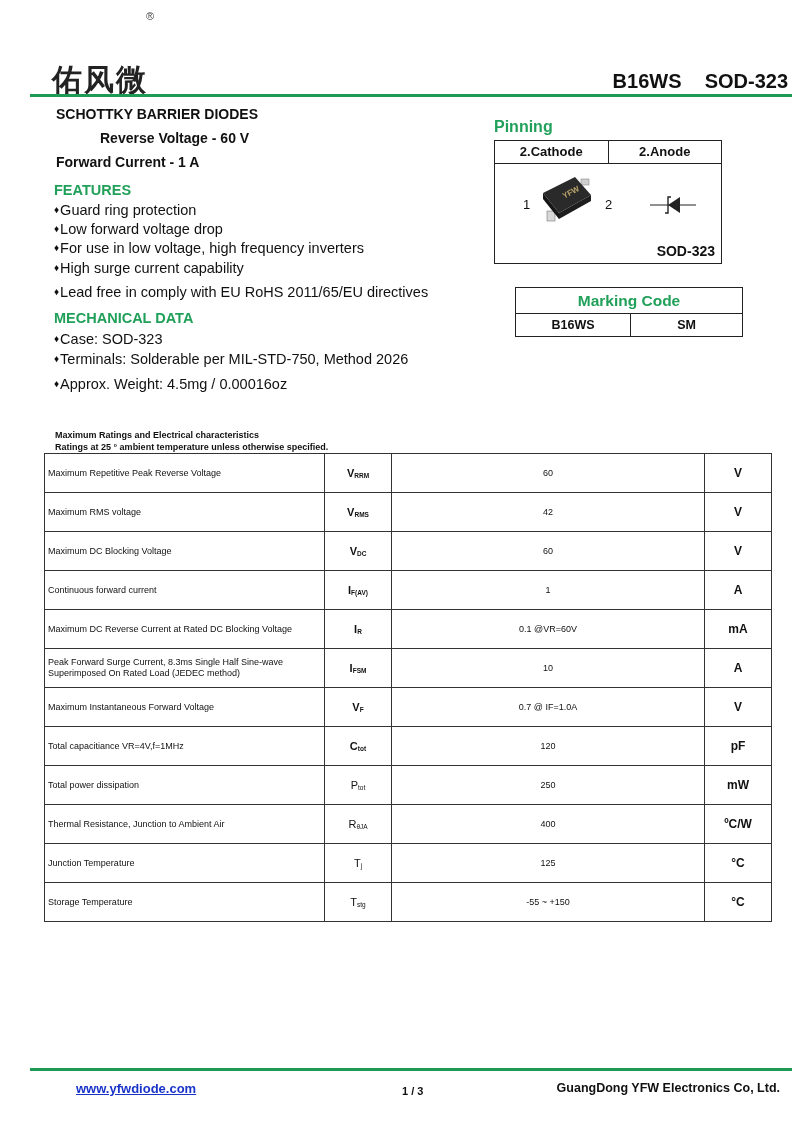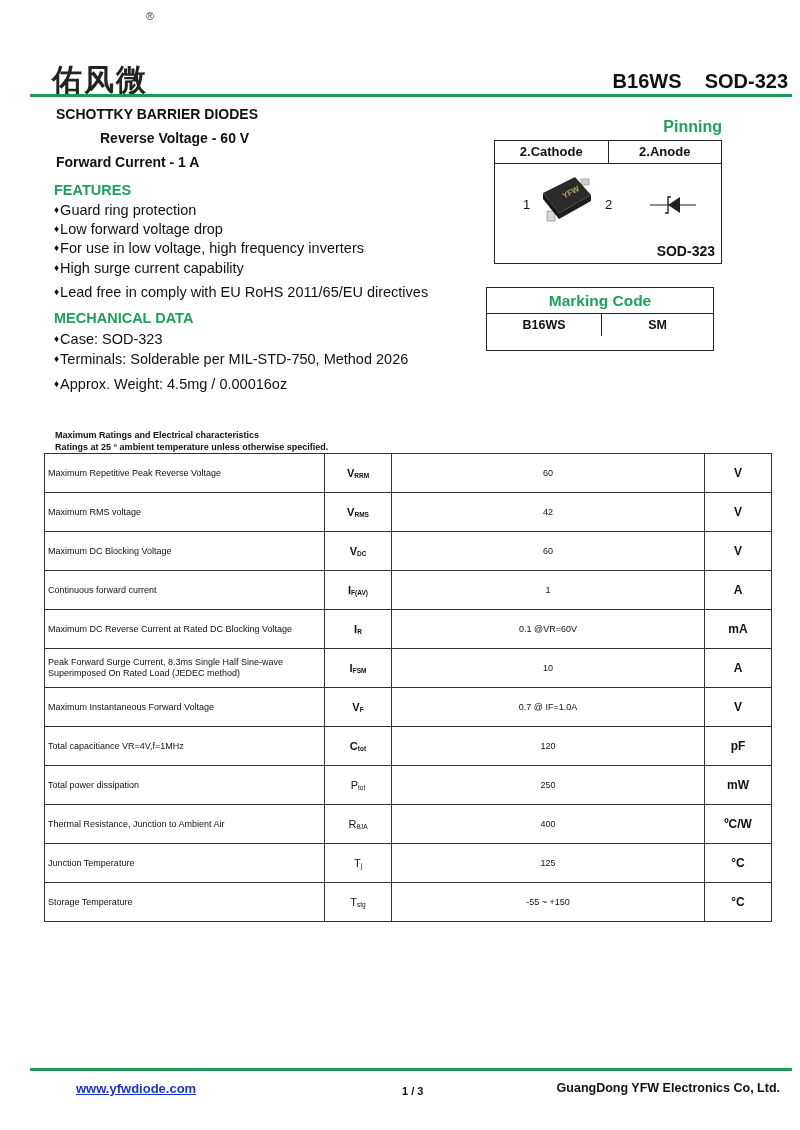--- a/index.html
+++ b/index.html
@@ -17,30 +17,30 @@
 
     .header-title { right: 12px; top: 70px; font-size: 20px; font-weight: bold; color: #111; word-spacing: 6px; }
     .rule { left: 30px; width: 762px; height: 3px; background: #1e9a55; }
 
     .intro { left: 56px; font-size: 14px; font-weight: bold; }
     .section-head { left: 54px; font-size: 14.5px; font-weight: bold; color: #21a05a; }
     .bullet { left: 54px; font-size: 14.5px; color: #111; white-space: nowrap; }
     .bullet .dia { font-size: 10px; position: relative; top: -2px; margin-right: 1px; }
 
     
-    .pin-title { left: 494px; width: 228px; text-align: right; top: 118px; font-size: 16px; font-weight: bold; color: #21a05a; }
+    .pin-title { left: 494px; width: 228px; text-align: left; top: 118px; font-size: 16px; font-weight: bold; color: #21a05a; }
     .pin-box { left: 494px; top: 140px; width: 228px; height: 124px; border: 1.5px solid #222; box-sizing: border-box; }
     .pin-head { display: flex; height: 22px; border-bottom: 1.5px solid #222; }
     .pin-head div { flex: 1; text-align: center; font-size: 13px; font-weight: bold; line-height: 22px; }
     .pin-head div:first-child { border-right: 1.5px solid #222; }
     .pin-label { font-size: 13px; }
     .pkg-name { font-size: 14px; font-weight: bold; }
 
     
-    .mark-box { left: 486px; top: 287px; width: 228px; height: 64px; border: 1.5px solid #222; box-sizing: border-box; }
+    .mark-box { left: 515px; top: 287px; width: 228px; height: 50px; border: 1.5px solid #222; box-sizing: border-box; }
     .mark-title { height: 25px; line-height: 25px; text-align: center; color: #21a05a; font-weight: bold; font-size: 15.5px; border-bottom: 1.5px solid #222; }
     .mark-row { display: flex; height: 22px; }
     .mark-row div { text-align: center; line-height: 22px; font-size: 12.5px; font-weight: bold; }
     .mark-row div:first-child { width: 114px; border-right: 1.5px solid #222; }
     .mark-row div:last-child { flex: 1; }
 
     .ratings-note { left: 55px; font-size: 9px; font-weight: bold; }
 
     
     table.spec { position: absolute; left: 44px; top: 453px; border-collapse: collapse; width: 728px; }

